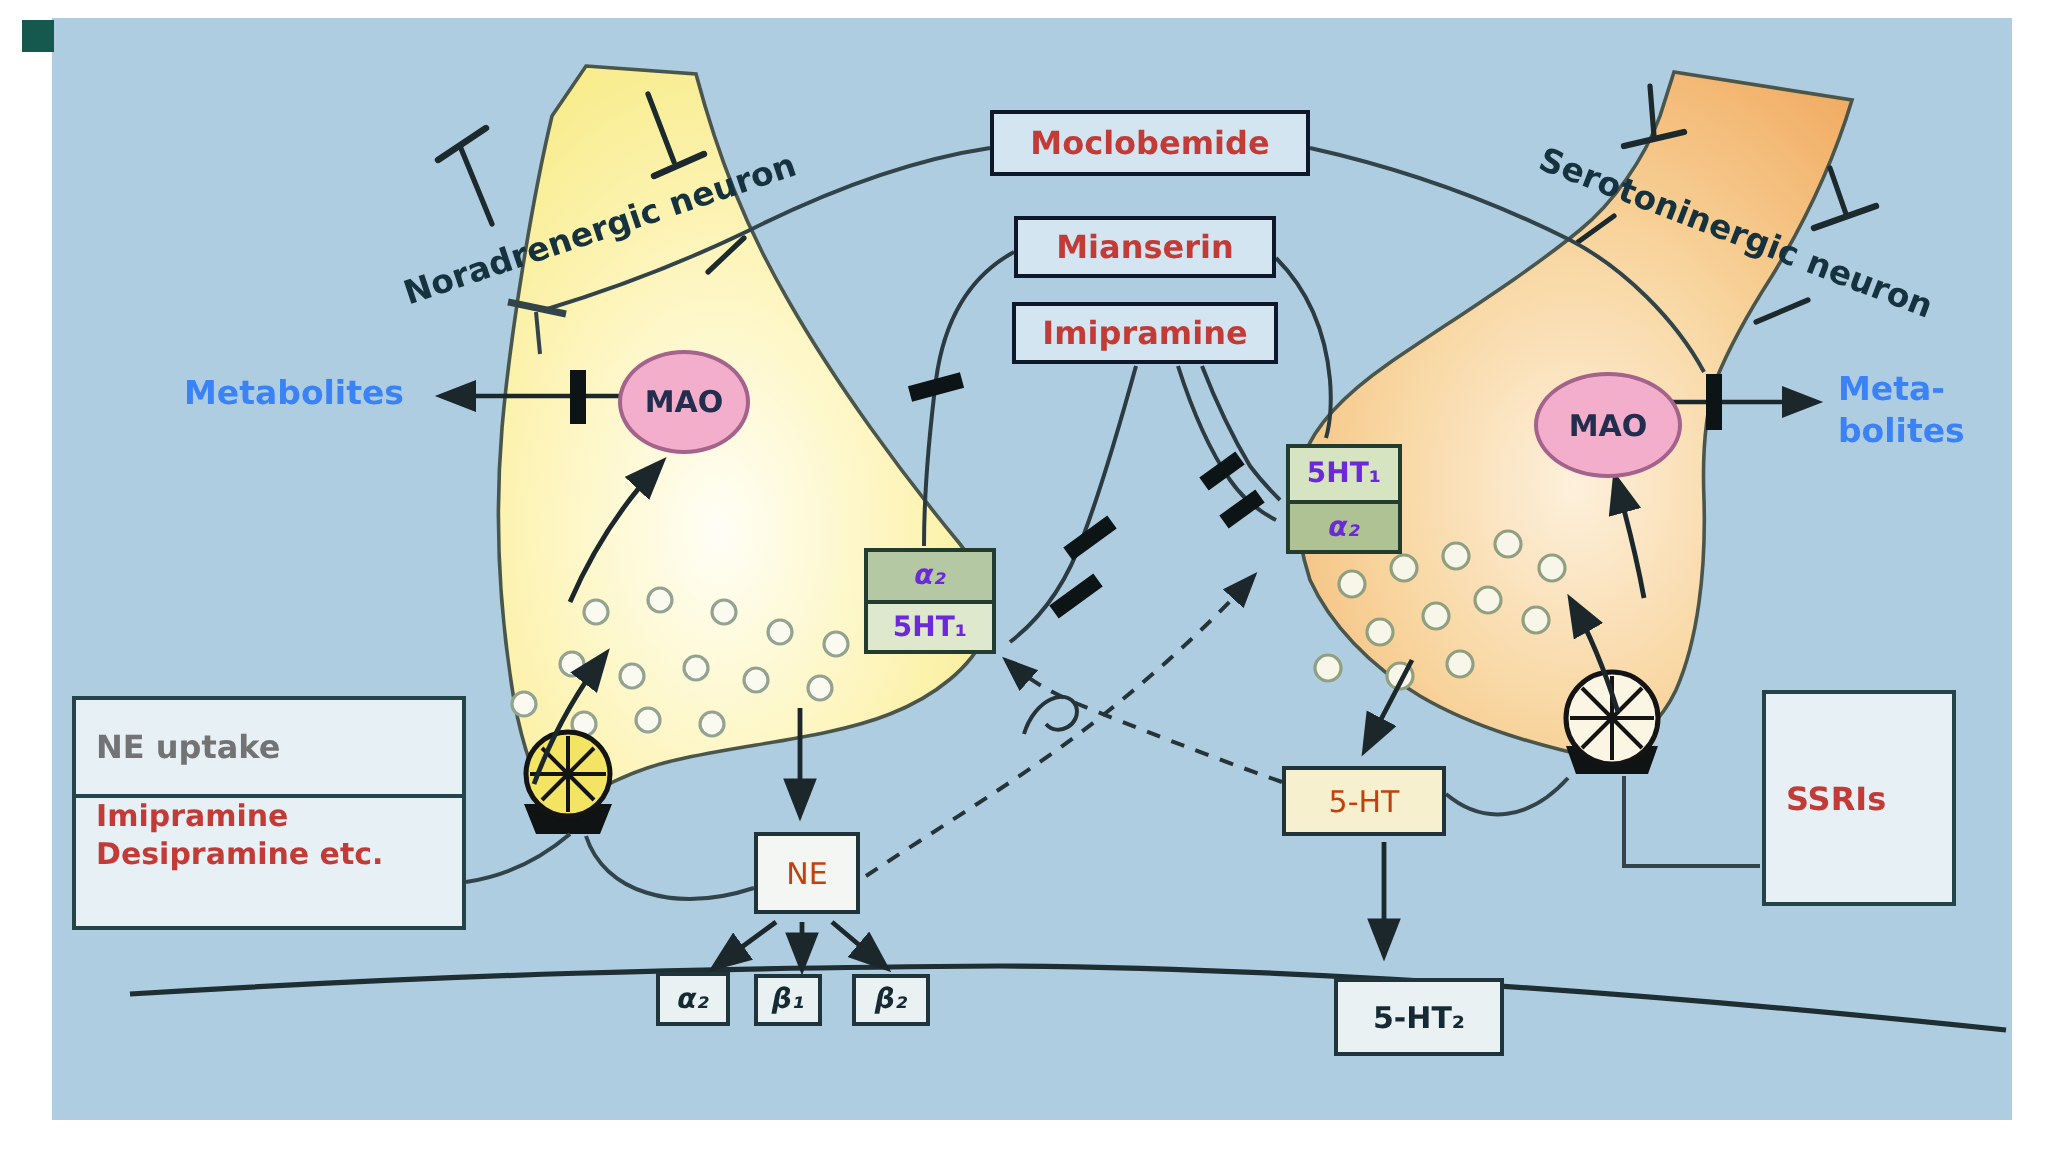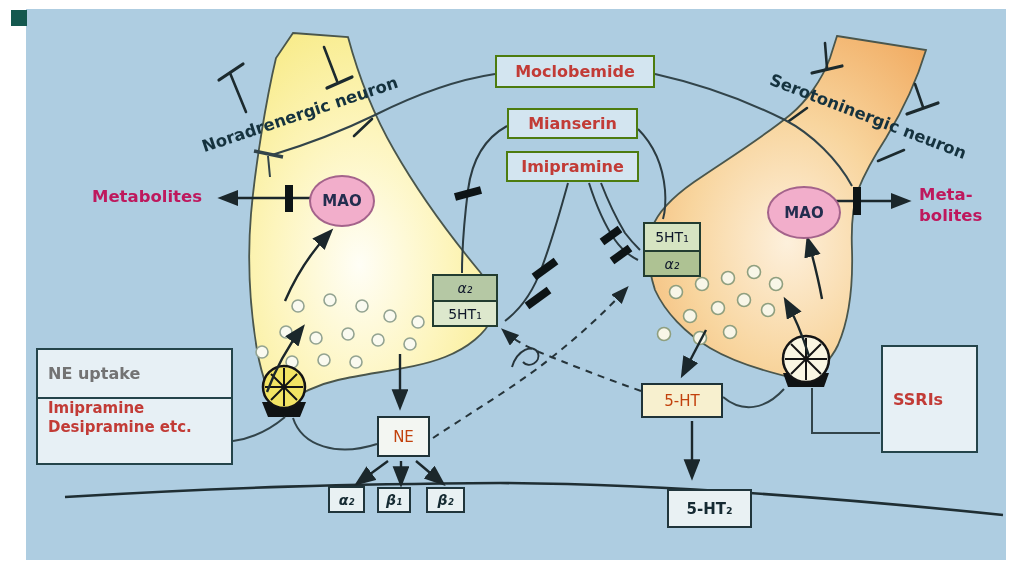--- a/index.html
+++ b/index.html
@@ -2,35 +2,35 @@
 <html><head>
 <meta charset="utf-8">
 <style>
   html,body{margin:0;padding:0;background:#ffffff;}
   .stage{position:relative;width:1024px;height:576px;background:#ffffff;overflow:hidden;
          font-family:"DejaVu Sans","Liberation Sans",sans-serif;}
   .field{position:absolute;left:26px;top:9px;width:980px;height:551px;background:#aecde1;}
   .corner{position:absolute;left:11px;top:10px;width:16px;height:16px;background:#14584e;}
   svg.art{position:absolute;left:0;top:0;width:1024px;height:576px;z-index:1;}
   .bx{position:absolute;z-index:2;box-sizing:border-box;display:flex;align-items:center;justify-content:center;}
-  .drug{background:#d3e5f0;border:2px solid #4d7c0f;color:#c23b36;font-weight:bold;font-size:16px;}
+  .drug{background:#d3e5f0;border:2px solid #0f172a;color:#c23b36;font-weight:bold;font-size:16px;}
   .bigbox{background:#e7f0f5;border:2px solid #24444a;flex-direction:column;align-items:stretch;justify-content:flex-start;padding:0;}
   .cell{box-sizing:border-box;display:flex;align-items:center;padding-left:10px;}
   .cell+.cell{border-top:2px solid #24444a;}
   .dark{color:#737373;font-weight:bold;font-size:16px;}
   .red{color:#c23b36;font-weight:bold;font-size:15px;line-height:19px;}
   .nodebox{background:#f3f6f2;border:2.5px solid #1f3338;color:#c2410c;font-weight:normal;font-size:15px;}
   .htbox{background:#f7f0cf;}
   .grnbox{border:2px solid #223c30;flex-direction:column;align-items:stretch;padding:0;z-index:2;}
   .gcell{box-sizing:border-box;display:flex;align-items:center;justify-content:center;
-         color:#0f172a;font-weight:normal;font-size:14px;text-align:center;}
+         color:#6d28d9;font-weight:bold;font-size:14px;text-align:center;}
   .gcell+.gcell{border-top:2px solid #223c30;}
   .postbox{background:#e9f1f3;border:2px solid #20353b;color:#152a32;font-weight:bold;font-size:14px;}
   .ital{font-style:italic;}
-  .freelabel{position:absolute;z-index:2;color:#be185d;font-weight:bold;font-size:16.5px;white-space:nowrap;}
+  .freelabel{position:absolute;z-index:2;color:#3b82f6;font-weight:bold;font-size:16.5px;white-space:nowrap;}
   .rotlabel{position:absolute;z-index:2;color:#15323e;font-weight:bold;font-size:16.5px;text-align:center;white-space:nowrap;}
   .mao{position:absolute;z-index:2;border-radius:50%;background:#f2aecb;border:2px solid #a4638b;
        display:flex;align-items:center;justify-content:center;color:#232d4e;font-weight:bold;font-size:15px;}
   .two-line{line-height:21px;}
 </style>
 </head>
 <body>
 
 <div class="stage">
   <div class="field"></div>

